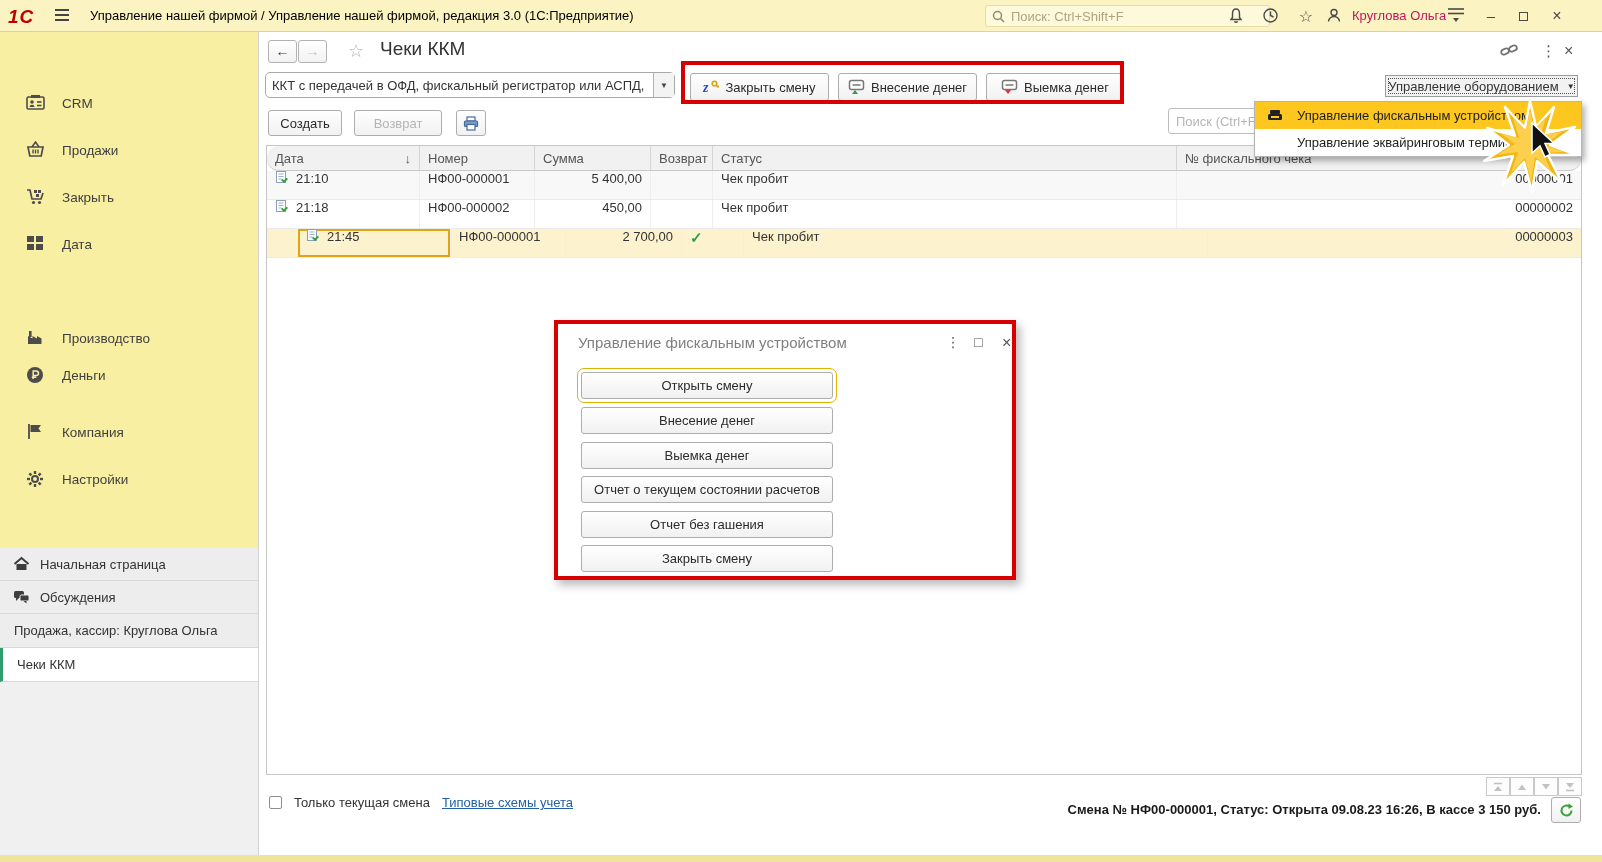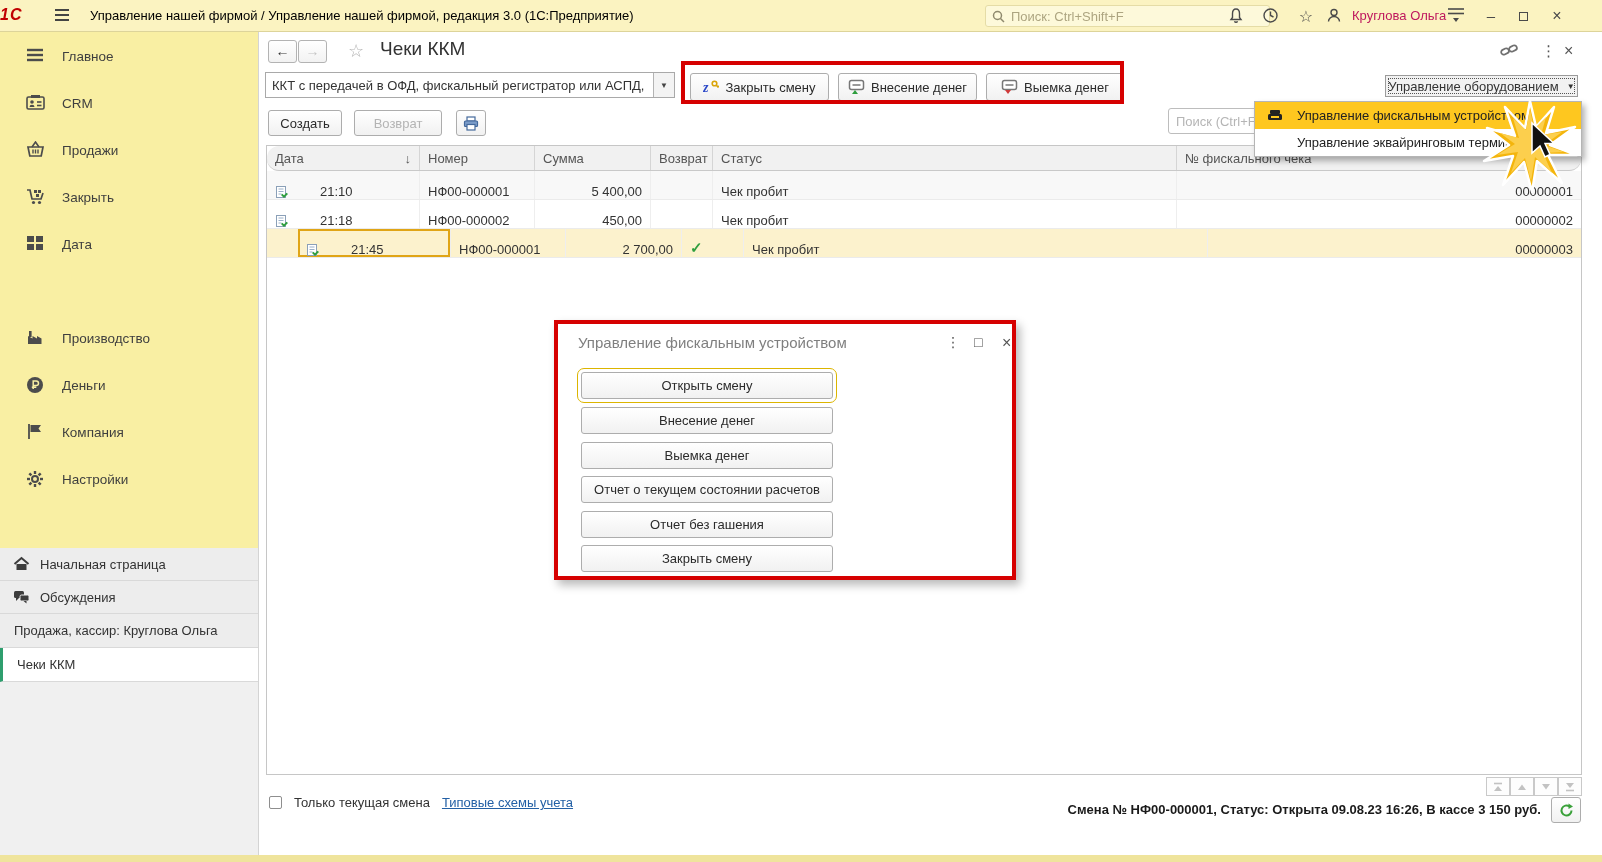--- a/index.html
+++ b/index.html
@@ -2,21 +2,21 @@
 <html><head>
 <meta charset="utf-8">
 <style>
   * { box-sizing: border-box; margin: 0; padding: 0; }
   html,body { width:1602px; height:862px; }
   body { font-family:"Liberation Sans", sans-serif; font-size:13px; color:#333; background:#fff; }
   #app { position:relative; width:1602px; height:862px; overflow:hidden; background:#fff; }
 
   
   .titlebar { position:absolute; left:0; top:0; width:1602px; height:32px; background:#fbf3c1; border-bottom:1px solid #ddd49a; }
-  .logo { position:absolute; left:0; top:6px; font-weight:bold; font-size:16px; color:#c00000; letter-spacing:1px; font-style:italic; }
+  .logo { position:absolute; left:8px; top:6px; font-weight:bold; font-size:19px; color:#c00000; letter-spacing:1px; font-style:italic; }
   .tb-hamburger { position:absolute; left:54px; top:8px; }
   .tb-title { position:absolute; left:90px; top:8px; color:#000000; white-space:nowrap; }
   .tb-search { position:absolute; left:985px; top:5px; width:285px; height:22px; background:#fdf9da; border:1px solid #e5dca6; border-radius:3px; display:flex; align-items:center; padding:0 6px; gap:6px; }
   .tb-search .ph { color:#ada581; }
   .tb-ico { position:absolute; top:7px; width:20px; height:18px; color:#4a4a4a; text-align:center; }
   .tb-user { position:absolute; left:1352px; top:8px; color:#be185d; }
   .winbtn { position:absolute; top:6px; width:22px; height:20px; text-align:center; color:#4a4a4a; font-size:15px; line-height:20px; }
   .restore-glyph { display:inline-block; width:9px; height:9px; border:1.5px solid #4a4a4a; margin-top:5px; }
 
   
@@ -33,38 +33,38 @@
   .vline { position:absolute; left:258px; top:32px; width:1px; height:823px; background:#d4d4d4; }
   .bottom-frame { position:absolute; left:0; top:855px; width:1602px; height:7px; background:#efe49c; }
 
   
   .navbtn { position:absolute; top:40px; width:29px; height:23px; background:linear-gradient(#fff,#f2f2f2); border:1px solid #b3b3b3; border-radius:3px; text-align:center; line-height:21px; font-size:14px; font-weight:bold; }
   .star-fav { position:absolute; left:348px; top:40px; font-size:18px; color:#b5b5b5; }
   .page-title { position:absolute; left:380px; top:38px; font-size:19px; color:#333; }
   .hdr-ico { position:absolute; top:42px; color:#666; }
 
   
-  .combobox { position:absolute; left:265px; top:72px; width:410px; height:26px; background:#fff; border:1px solid #a9a9a9; border-radius:0; display:flex; align-items:center; }
+  .combobox { position:absolute; left:265px; top:72px; width:410px; height:26px; background:#fff; border:1px solid #a9a9a9; border-radius:5px; display:flex; align-items:center; }
   .combobox .val { flex:1; padding:0 6px; white-space:nowrap; overflow:hidden; }
   .combobox .arrow { width:21px; height:100%; border-left:1px solid #b3b3b3; background:#f3f3f3; display:flex; align-items:center; justify-content:center; font-size:8px; color:#444; }
   .btn { background:linear-gradient(#ffffff,#f1f1f1); border:1px solid #adadad; border-radius:3px; color:#2b2b2b; display:inline-flex; align-items:center; justify-content:center; gap:6px; font-size:13px; }
   .btn.disabled { color:#b4b4b4; }
   .tool-btn { position:absolute; height:28px; }
   .annotation { position:absolute; border:4px solid #d60000; }
   .equip-btn { position:absolute; left:1385px; top:75px; width:193px; height:22px; background:#f2f2f2; border:1px solid #9b9b9b; display:flex; align-items:center; justify-content:center; gap:8px; outline:1px dotted #555; outline-offset:-4px; }
   .equip-btn .caret { font-size:8px; color:#333; }
   .list-search { position:absolute; left:1168px; top:108px; width:250px; height:26px; border:1px solid #bdbdbd; border-radius:3px; background:#fff; display:flex; align-items:center; padding:0 7px; color:#b5b5b5; z-index:1; }
 
   
   .tbl-frame { position:absolute; left:266px; top:145px; width:1316px; height:630px; border:1px solid #c6c6c6; background:#fff; z-index:0; }
   .trow { display:grid; grid-template-columns:153px 115px 116px 62px 464px 1fr; width:100%; }
   .thead { height:25px; background:#f1f1f1; border-bottom:1px solid #c9c9c9; color:#555;border-radius:12px; }
   .thead .cell { border-right:1px solid #d5d5d5; display:flex; align-items:center; padding:0 8px; }
   .tbody-row { height:29px; border-bottom:1px solid #ebebeb; }
-  .tbody-row .cell { border-right:1px solid #eeeeee; display:flex; align-items:flex-end; padding:0 8px; white-space:nowrap; overflow:hidden;gap:24px; }
+  .tbody-row .cell { border-right:1px solid #eeeeee; display:flex; align-items:flex-start; padding:0 8px; white-space:nowrap; overflow:hidden; }
   .tbody-row.stripe { background:#f8f8f8; }
   .tbody-row.selected { background:#fcf2cd;padding-left:31px; }
   .tbody-row.selected .cell.datec { box-shadow: inset 0 0 0 2px #e0a516; }
   .cell.num { justify-content:flex-end; }
   .sortarrow { margin-left:auto; color:#555; }
   .docic { margin-right:8px; flex:none; }
   .checkmark { color:#2e9e3e; font-weight:bold; font-size:15px; }
 
   
   .pagebtn { position:absolute; top:777px; width:24px; height:19px; background:#fdfdfd; border:1px solid #c9c9c9; display:flex; align-items:center; justify-content:center; }
@@ -145,32 +145,20 @@
           <polygon points="6,11 12,11 9,15" fill="#4a4a4a"></polygon>
         </svg>
     </span>
     <span class="winbtn" style="left:1480px">–</span>
     <span class="winbtn" style="left:1512px"><span class="restore-glyph"></span></span>
     <span class="winbtn" style="left:1546px; font-size:16px">×</span>
   </div>
 
   <div class="side-yellow"></div>
 
-  <div class="side-item" style="top:33px">
-    <span class="ic">
-        <svg width="18" height="16" viewBox="0 0 18 16">
-          <g stroke="#4c4c4c" stroke-width="2.4">
-            <line x1="1" y1="3" x2="17" y2="3"></line>
-            <line x1="1" y1="8" x2="17" y2="8"></line>
-            <line x1="1" y1="13" x2="17" y2="13"></line>
-          </g>
-        </svg>
-      </span>
-    <span class="lb">Главное</span>
-  </div>
   <div class="side-item" style="top:80px">
     <span class="ic">
         <svg width="19" height="17" viewBox="0 0 19 17">
           <rect x="1" y="3" width="17" height="12" rx="1.5" fill="none" stroke="#4c4c4c" stroke-width="1.6"></rect>
           <rect x="5" y="1" width="9" height="3" fill="#4c4c4c"></rect>
           <circle cx="6" cy="8" r="1.8" fill="#4c4c4c"></circle>
           <path d="M3.5 13 a2.5 2.2 0 0 1 5 0" fill="#4c4c4c"></path>
           <line x1="11" y1="8" x2="15.5" y2="8" stroke="#4c4c4c" stroke-width="1.6"></line>
           <line x1="11" y1="11.5" x2="15.5" y2="11.5" stroke="#4c4c4c" stroke-width="1.6"></line>
         </svg>
@@ -219,21 +207,21 @@
   </div>
   <div class="side-item" style="top:315px">
     <span class="ic">
         <svg width="19" height="17" viewBox="0 0 19 17">
           <path d="M2 15 V7 L6.5 9.5 V7 L11 9.5 V7 L15.5 9.5 V15 Z" fill="#4c4c4c"></path>
           <rect x="3" y="2" width="2.6" height="6" fill="#4c4c4c"></rect>
         </svg>
       </span>
     <span class="lb">Производство</span>
   </div>
-  <div class="side-item" style="top:362px">
+  <div class="side-item" style="top:352px">
     <span class="ic">
         <svg width="18" height="18" viewBox="0 0 18 18">
           <circle cx="9" cy="9" r="8" fill="#4c4c4c"></circle>
           <path d="M7.2 13 V5 h3 a2.3 2.3 0 0 1 0 4.6 h-3 M5.8 11.2 h4.5" fill="none" stroke="#f9efa3" stroke-width="1.5"></path>
         </svg>
       </span>
     <span class="lb">Деньги</span>
   </div>
   <div class="side-item" style="top:409px">
     <span class="ic">

